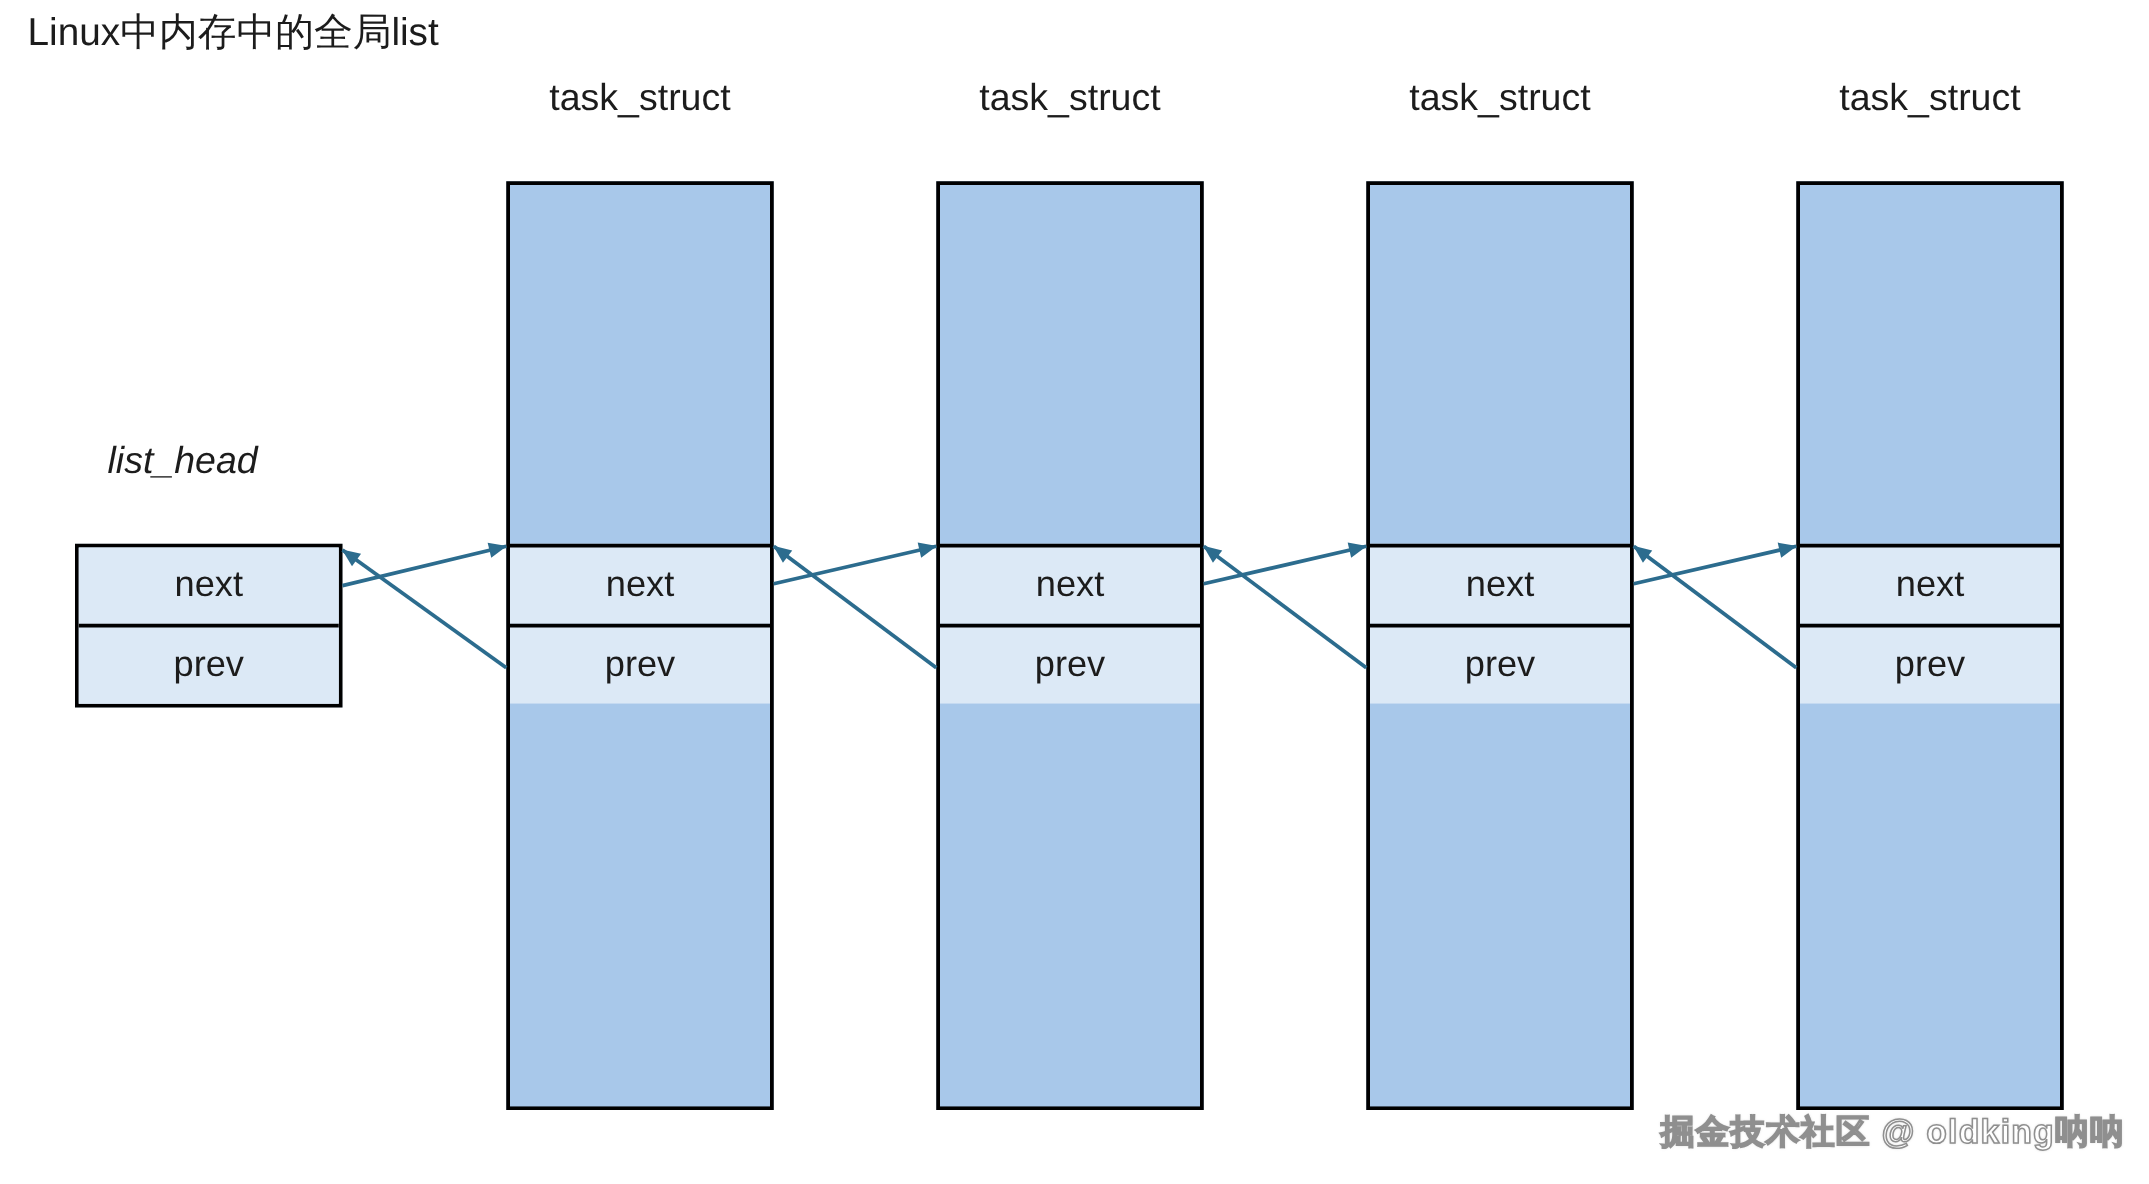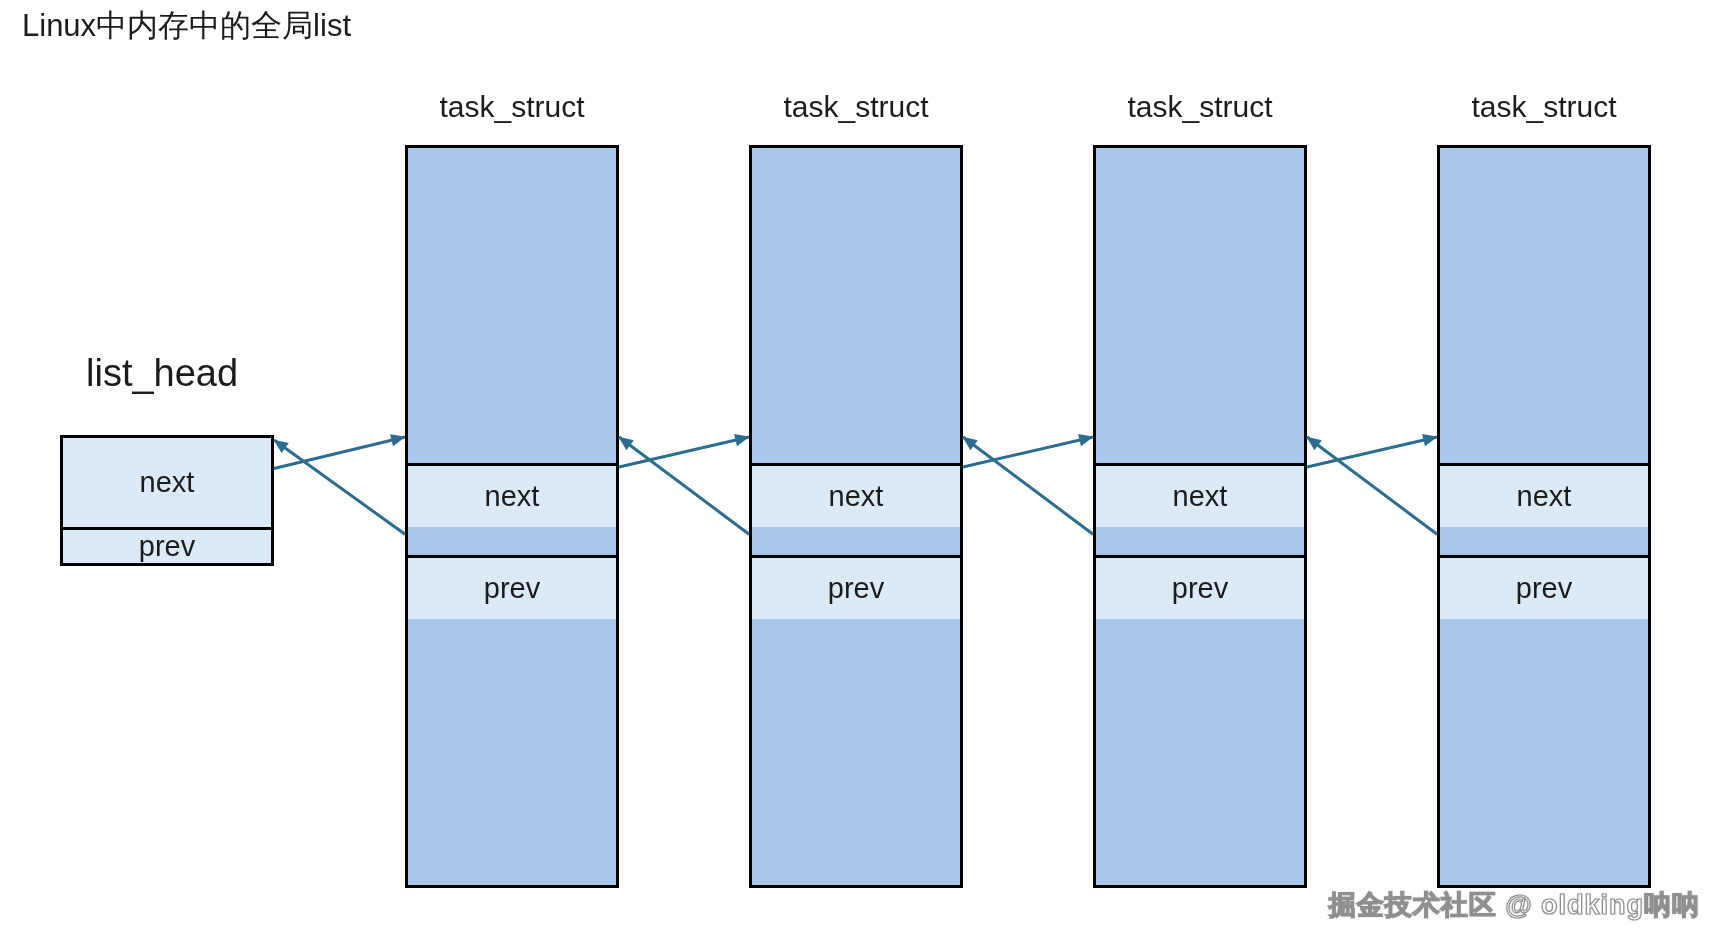--- a/index.html
+++ b/index.html
@@ -10,31 +10,31 @@
     --c-text:#1c1c1c;
     --c-wm-outline:#8f8f8f;
   }
   *{margin:0;padding:0;box-sizing:border-box;}
   html,body{background:#ffffff;}
   body{font-family:"Liberation Sans","DejaVu Sans",sans-serif;color:var(--c-text);}
   #canvas{position:relative;width:1719px;height:947px;background:#ffffff;overflow:hidden;}
 
   .title{position:absolute;left:22px;top:6px;font-size:31px;line-height:40px;color:var(--c-text);white-space:nowrap;}
 
-  .node-label{position:absolute;top:62px;width:214px;text-align:center;font-size:30px;color:var(--c-text);white-space:nowrap;margin-top:28px;}
-  .lh-label{position:absolute;left:60px;top:352px;width:214px;padding-left:26px;font-size:38px;color:var(--c-text);white-space:nowrap;}
+  .node-label{position:absolute;top:62px;width:214px;text-align:center;font-size:30px;color:var(--c-text);white-space:nowrap;}
+  .lh-label{position:absolute;left:60px;top:352px;width:214px;padding-left:26px;font-size:30px;color:var(--c-text);white-space:nowrap;font-style:italic;}
 
   .node{position:absolute;border:3px solid var(--c-border);background:var(--c-node-fill);display:flex;flex-direction:column;}
   .task{top:145px;width:214px;height:743px;}
   .t1{left:405px;} .t2{left:749px;} .t3{left:1093px;} .t4{left:1437px;}
 
   .seg-top{height:287px;background:var(--c-node-fill);}
   .seg-bottom{flex:1;background:var(--c-node-fill);}
   .row{height:64px;border-top:3px solid var(--c-border);background:var(--c-pointer-fill);
-       display:flex;align-items:center;justify-content:center;font-size:29px;color:var(--c-text);margin-top:28px;}
+       display:flex;align-items:center;justify-content:center;font-size:29px;color:var(--c-text);}
   .list-head{left:60px;top:435px;width:214px;height:131px;background:var(--c-pointer-fill);}
   .list-head .row-next{border-top:none;height:61px;}
   .list-head .row-prev{height:64px;}
 
   #arrows{position:absolute;left:0;top:0;width:1719px;height:947px;pointer-events:none;}
   #arrows line{stroke:var(--c-arrow);stroke-width:3;}
 
   .watermark{position:absolute;right:19px;top:887px;font-size:27px;font-weight:700;letter-spacing:1px;
              color:#ffffff;-webkit-text-stroke:1.2px var(--c-wm-outline);
              text-shadow:0 0 2px rgba(120,120,120,.55);white-space:nowrap;}

